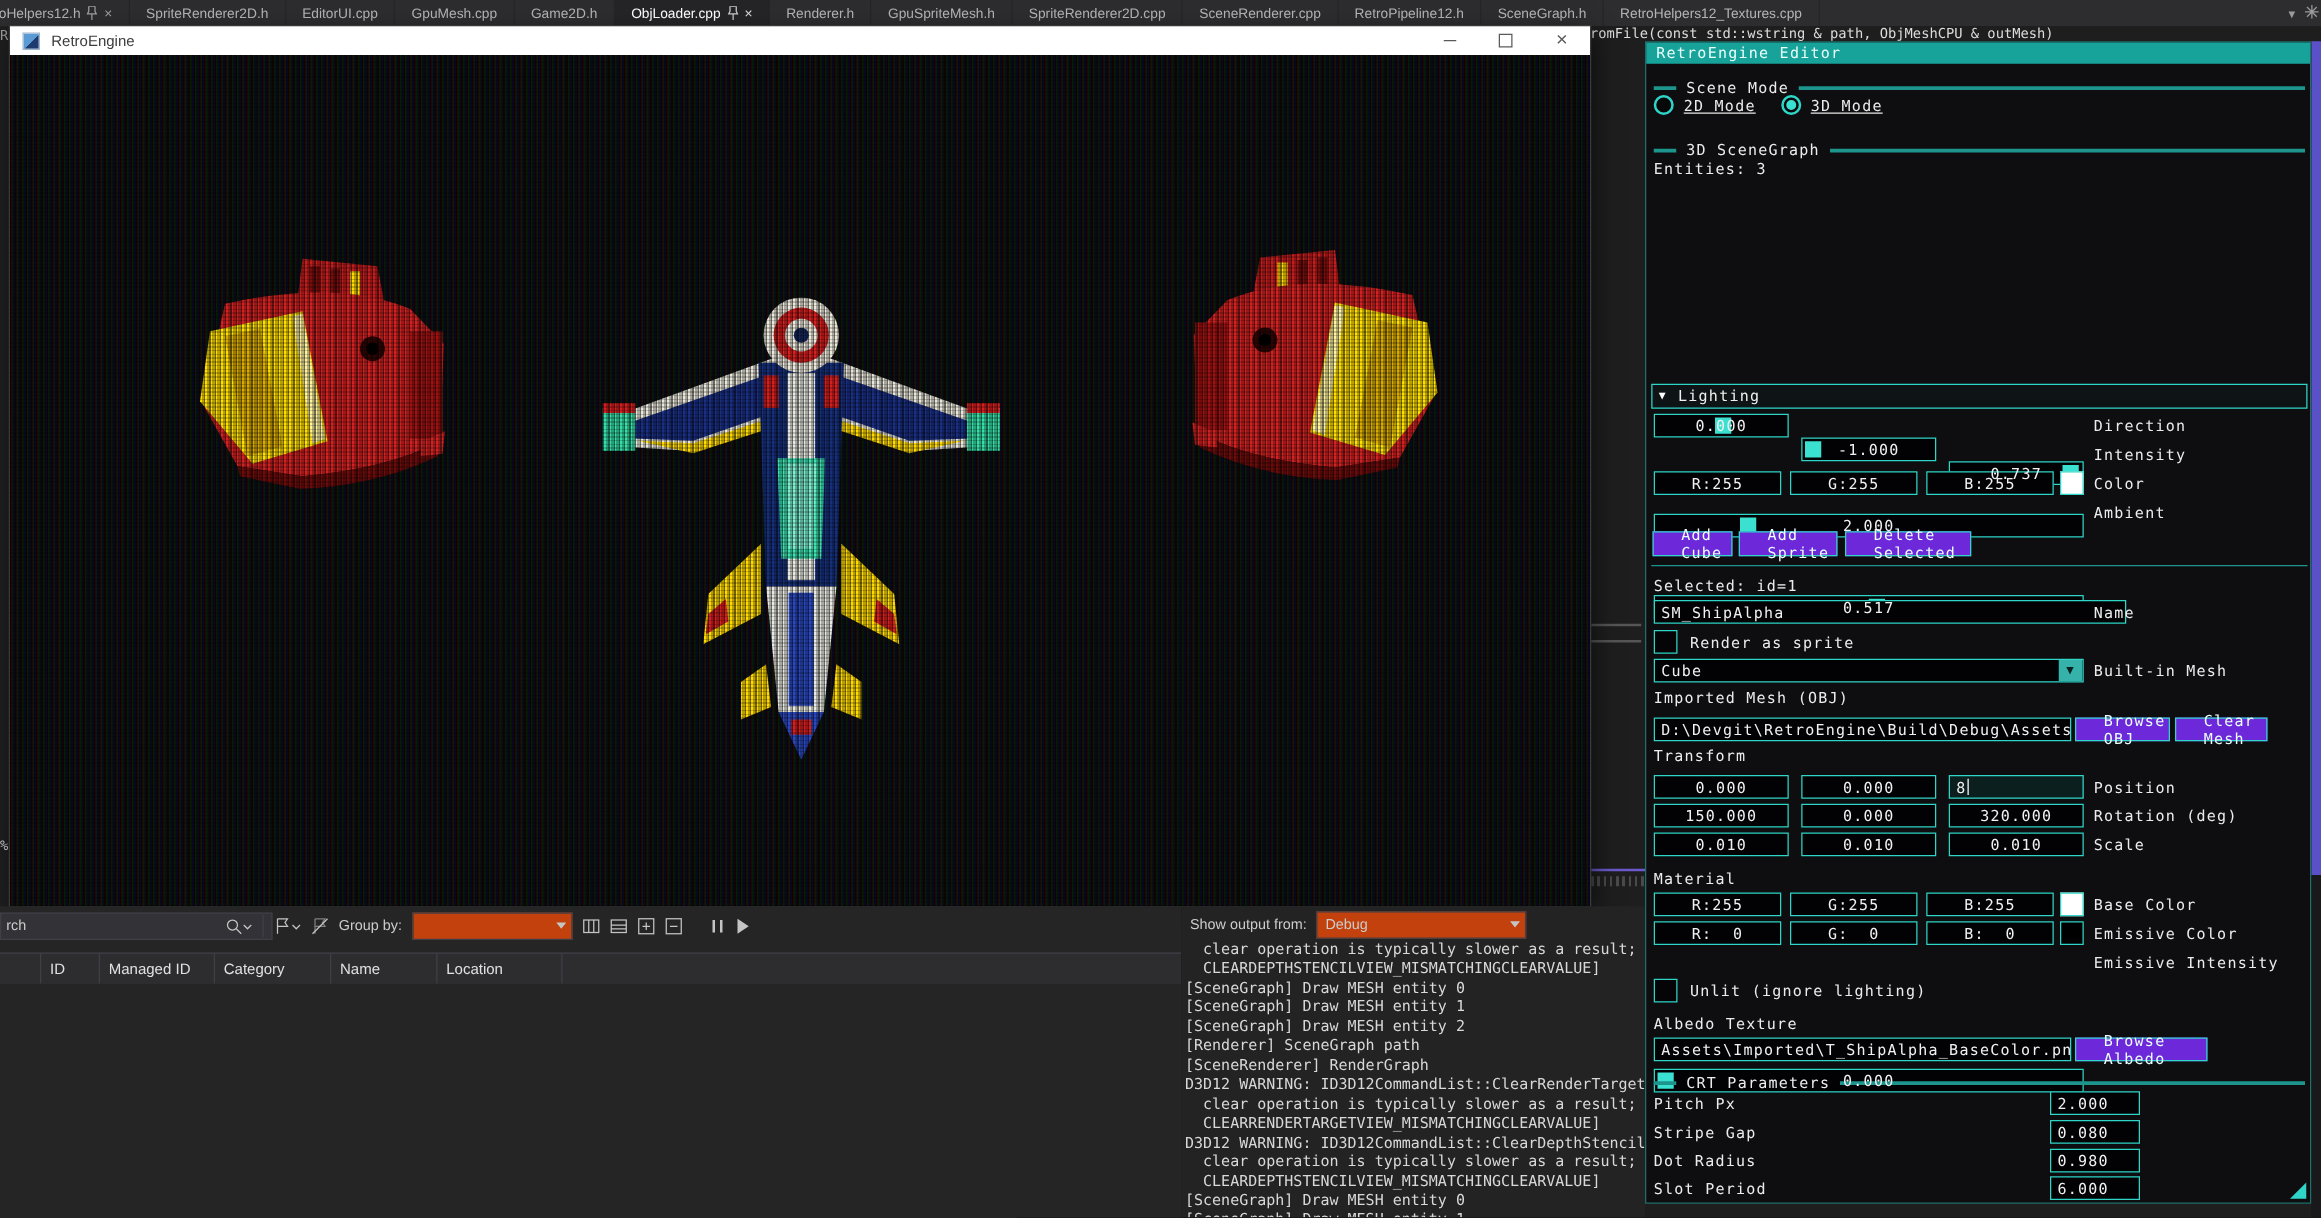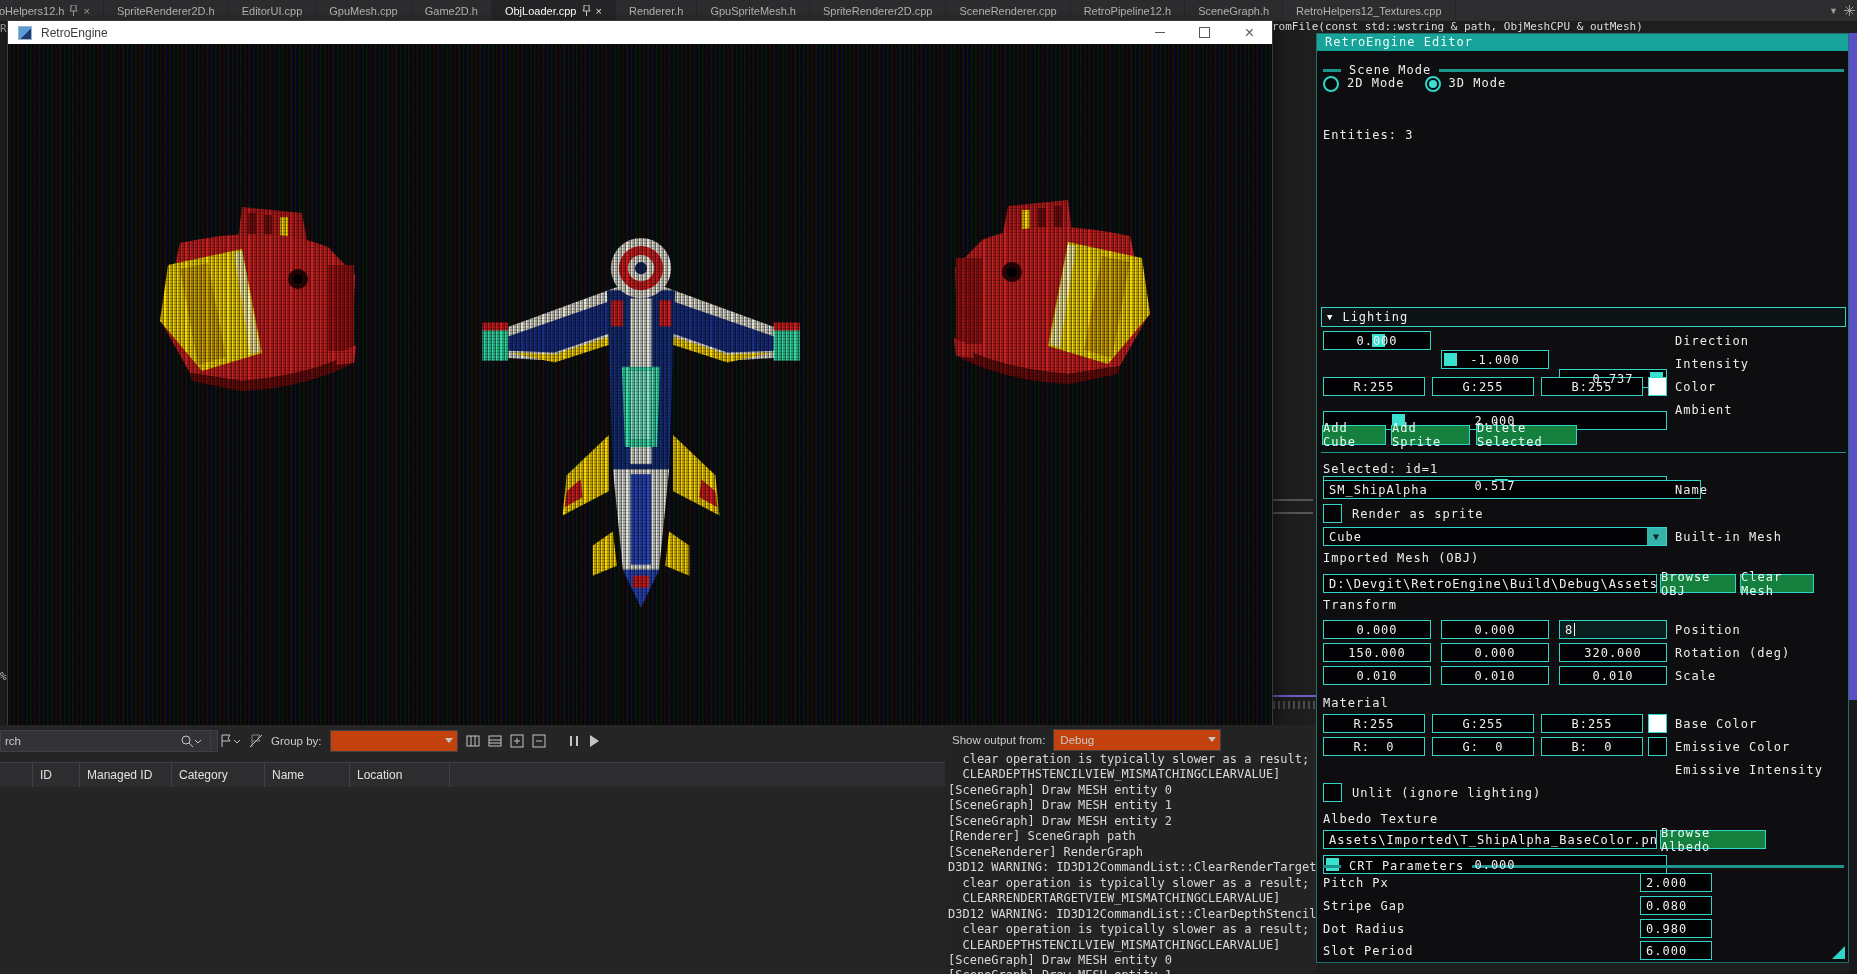--- a/index.html
+++ b/index.html
@@ -37,22 +37,22 @@
   .sep{display:flex;align-items:center;gap:8px;color:#ececec;font-size:12px;letter-spacing:1px;}
   .sep::before{content:"";width:18px;height:3px;background:#1d958d;}
   .sep::after{content:"";flex:1;height:3px;background:#1d958d;}
   .etext{font-size:12px;letter-spacing:1px;color:#ececec;white-space:pre;}
   .ibox{border:1px solid #2fd6c8;background:#020205;height:19px;display:flex;align-items:center;justify-content:center;
         font-size:12px;letter-spacing:1px;color:#f0f0f0;overflow:hidden;white-space:pre;}
   .ibox.leftal{justify-content:flex-start;padding-left:5px;}
   .slider{position:relative;}
   .grab{position:absolute;top:2px;bottom:2px;width:13px;background:#3ae0d0;}
   .sval{position:relative;z-index:2;mix-blend-mode:normal;}
-  .ebtn{border:1px solid #2fd6c8;background:#15803d;height:20px;display:flex;align-items:center;justify-content:center;
-        font-size:12px;letter-spacing:1px;color:#eafffb;}
+  .ebtn{border:1px solid #2fd6c8;background:#6d28d9;height:20px;display:flex;align-items:center;justify-content:center;
+        font-size:12px;letter-spacing:1px;color:#eafffb;padding-left:22px;}
   .elabel{font-size:12px;letter-spacing:1px;color:#ececec;height:19px;display:flex;align-items:center;white-space:pre;}
   .radio{width:16px;height:16px;border:2px solid #2fd6c8;border-radius:50%;background:#07080a;box-sizing:border-box;position:relative;}
   .radio.sel::after{content:"";position:absolute;left:2px;top:2px;width:8px;height:8px;border-radius:50%;background:#3ae0d0;}
   .checkbox{width:19px;height:19px;border:1px solid #2fd6c8;background:#050508;box-sizing:border-box;}
   .swatch{width:19px;height:19px;box-sizing:border-box;border:1px solid #2fd6c8;}
   .hline{background:#1d958d;height:1px;}
   .listbox{border:1px solid #2fd6c8;background:#232327;}
   .combo-arrow{position:absolute;right:0;top:0;width:19px;height:100%;background:#35b3ab;color:#07211f;display:flex;align-items:center;justify-content:center;font-size:10px;}
   .caret{display:inline-block;width:1px;height:13px;background:#ffffff;margin-left:1px;}
   .grip{position:absolute;right:3px;bottom:3px;width:0;height:0;border-left:13px solid transparent;border-bottom:13px solid #2fd6c8;}
@@ -239,27 +239,30 @@
     </div>
   </div>
 
   <div id="epanel">
     <div id="etitle">RetroEngine Editor</div>
 
     <div class="ew sep" style="left:6px;top:29px;width:521px;">
       <span>Scene Mode</span>
     </div>
 
-    <div class="ew" style="left:6px;top:42px;display:flex;align-items:flex-start;gap:8px;">
+    <div class="ew" style="left:6px;top:42px;display:flex;align-items:flex-end;gap:8px;text-decoration:underline;">
       <span class="radio"></span>
       <span class="etext">2D Mode</span>
       <span class="radio sel" style="margin-left:12px;"></span>
       <span class="etext">3D Mode</span>
     </div>
 
+    <div class="ew sep" style="left:6px;top:79px;width:521px;">
+      <span>3D SceneGraph</span>
+    </div>
 
     <div class="ew etext" style="left:6px;top:94px;">Entities: 3</div>
 
 
     <div class="ew ibox leftal" style="left:4px;top:273px;width:525px;height:20px;background:#0e1416;">
       <span style="font-size:9px;margin-right:9px;color:#ffffff;">▼</span>
       <span>Lighting</span>
     </div>
 
     <div class="ew ibox slider" style="left:6px;top:297px;width:108px;">

